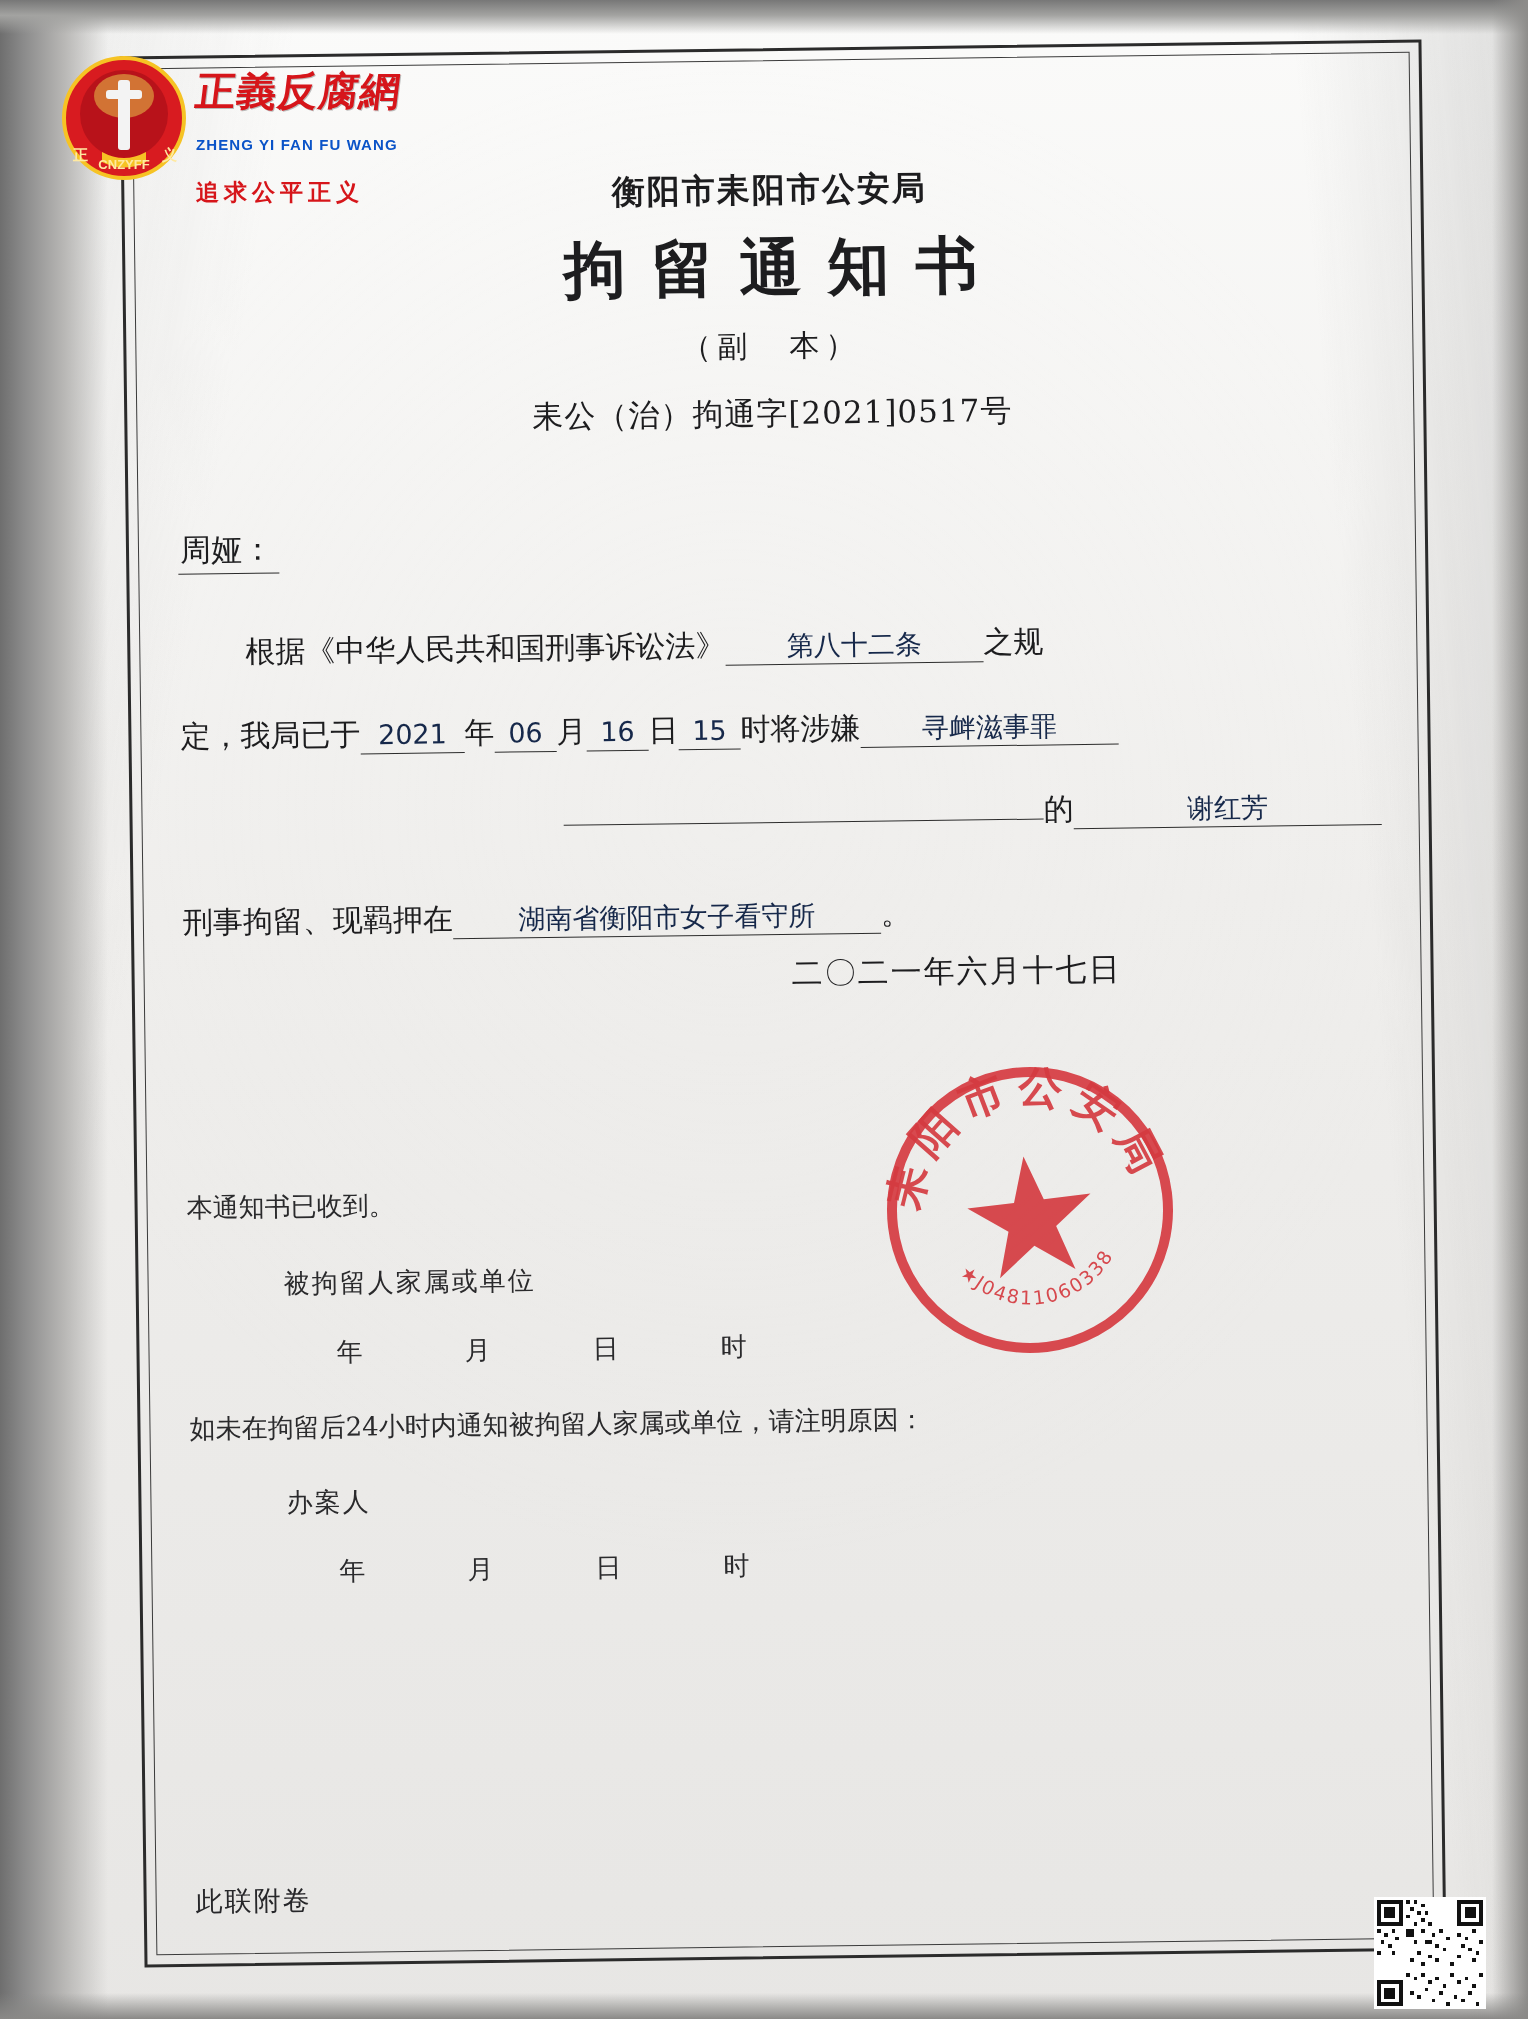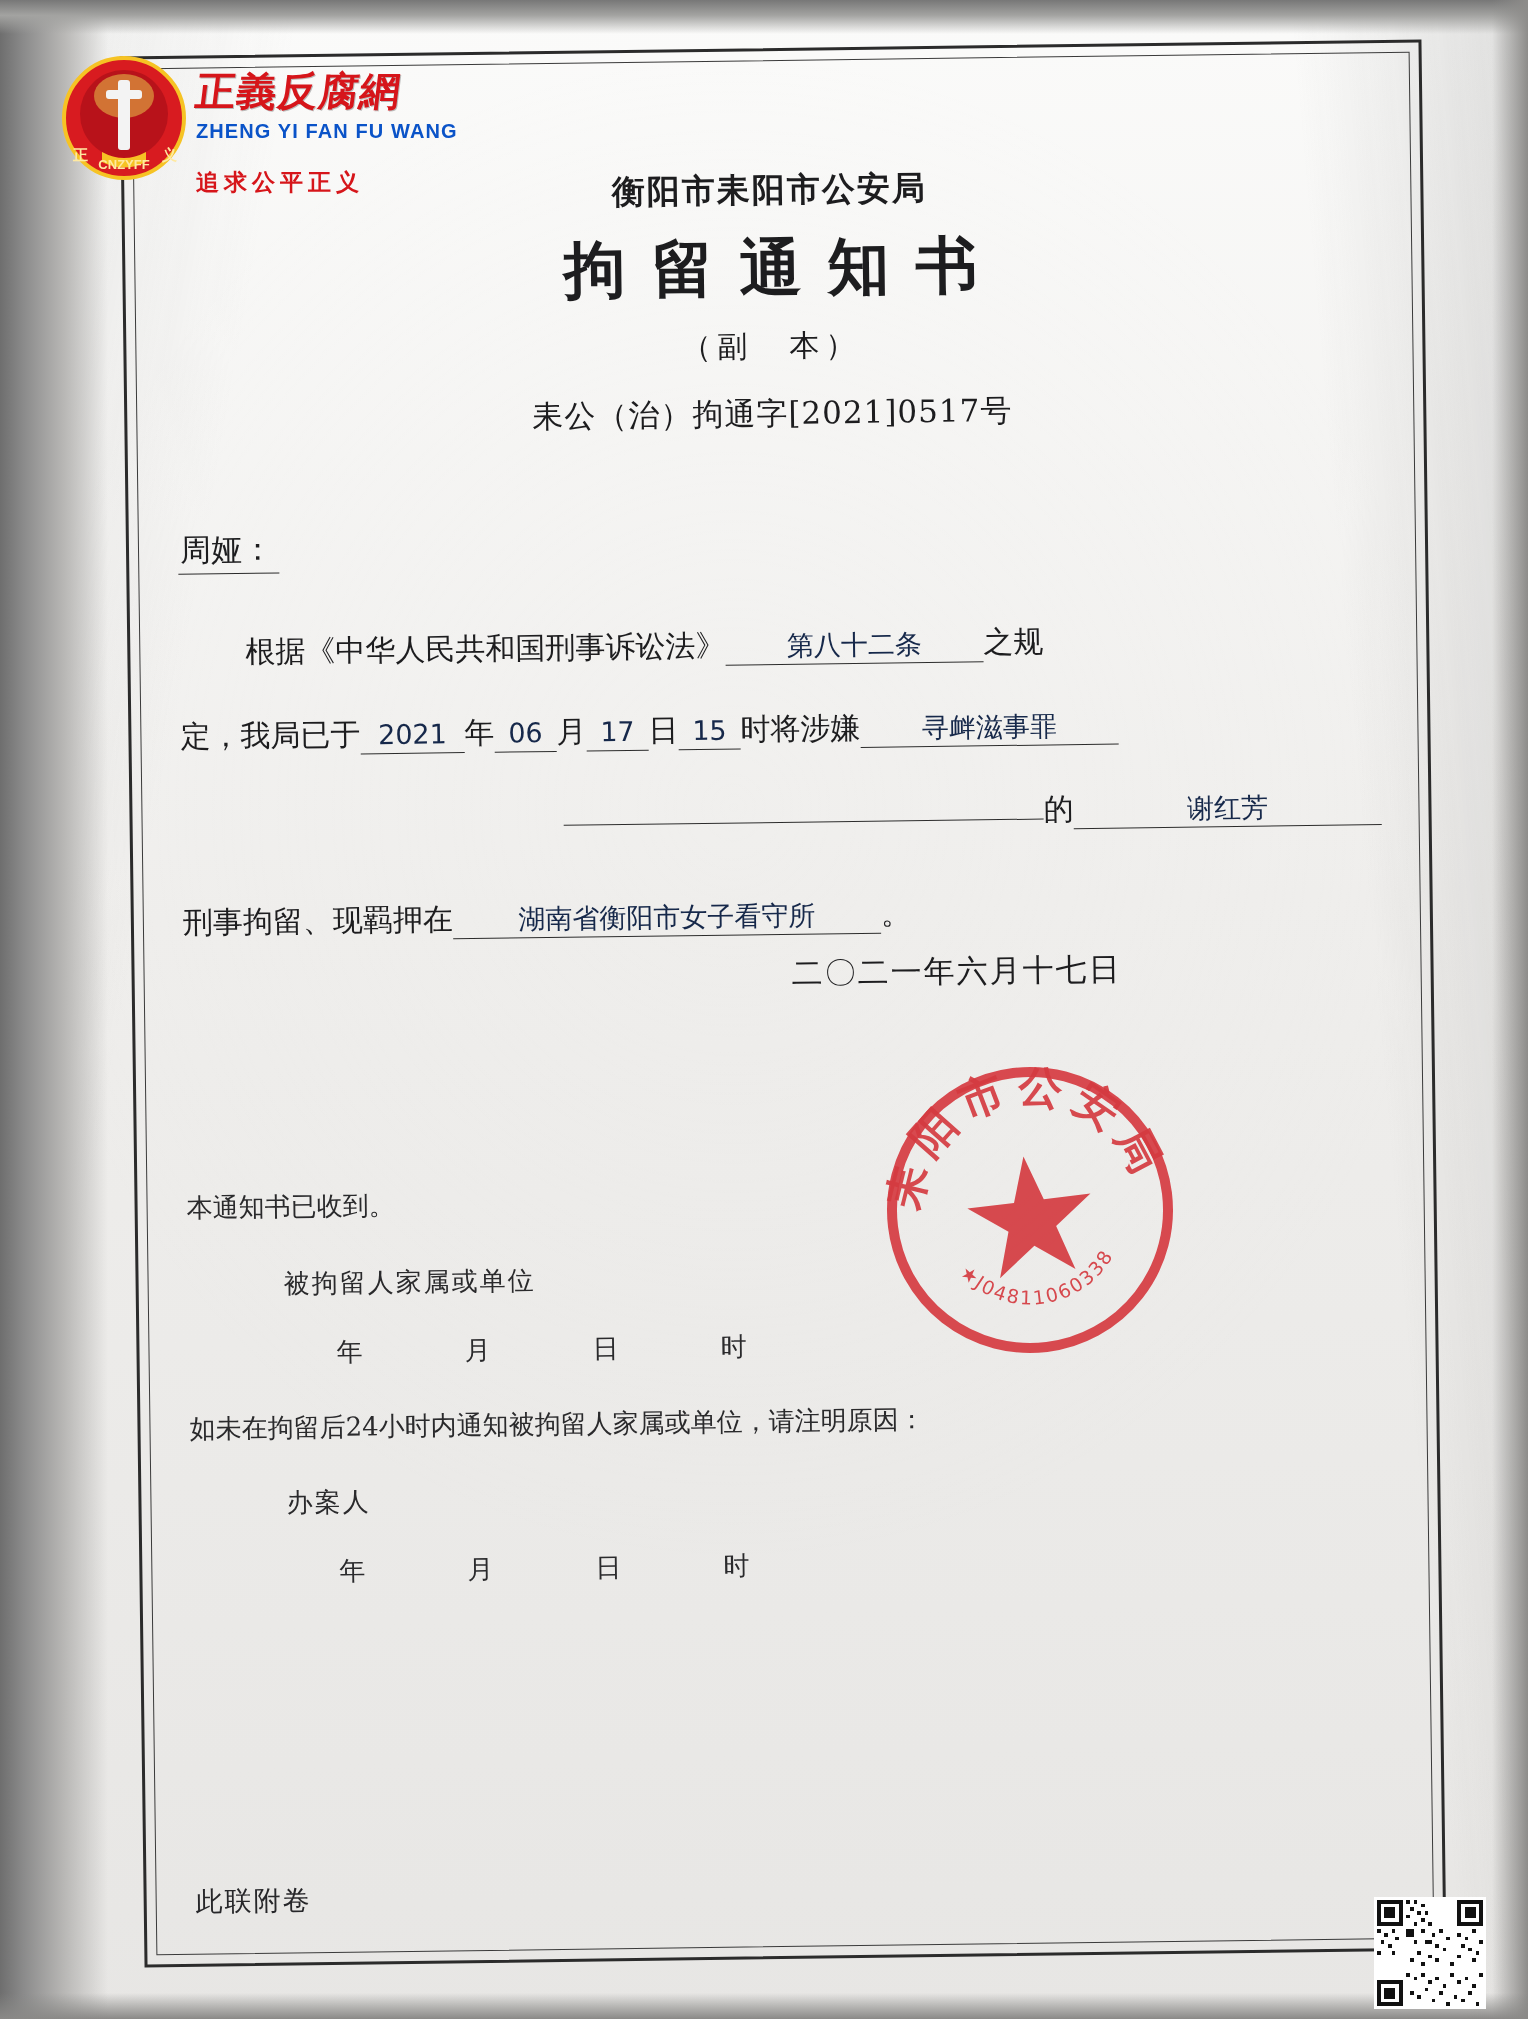--- a/index.html
+++ b/index.html
@@ -261,24 +261,24 @@
     font-weight: 700;
     font-size: 40px;
     color: #d6151a;
     letter-spacing: 1px;
     text-shadow: 1px 1px 0 rgba(0,0,0,.25);
     transform: skewX(-7deg);
   }
   .wm-py {
     font-family: "Liberation Sans", "DejaVu Sans", sans-serif;
     font-weight: 700;
-    font-size: 20px;
+    font-size: 15px;
     color: #0a53c8;
     letter-spacing: 1.1px;
-    margin-top: 1px;
+    margin-top: 17px;
   }
   .wm-slogan {
     font-family: "DejaVu Serif", "Liberation Serif", serif;
     font-weight: 700;
     font-size: 23px;
     color: #d6151a;
     letter-spacing: 5px;
     margin-top: 24px;
   }
 
@@ -318,21 +318,21 @@
 
       <div>
         <span class="addressee">周娅：</span>
       </div>
 
       <div class="para">
         <span class="indent"></span><span>根据《中华人民共和国刑事诉讼法》</span><span class="fill w-law">第八十二条</span><span>之规</span>
       </div>
 
       <div class="para line2">
-        <span>定，我局已于</span><span class="fill w-year">2021</span><span>年</span><span class="fill w-sm">06</span><span>月</span><span class="fill w-sm">17</span><span>日</span><span class="fill w-sm">15</span><span>时将涉嫌</span><span class="fill w-crime">寻衅滋事罪</span>
+        <span>定，我局已于</span><span class="fill w-year">2021</span><span>年</span><span class="fill w-sm">06</span><span>月</span><span class="fill w-sm">16</span><span>日</span><span class="fill w-sm">15</span><span>时将涉嫌</span><span class="fill w-crime">寻衅滋事罪</span>
       </div>
 
       <div class="para line3" style="text-align:right;">
         <span class="blank-line" style="width:480px;"></span><span>的</span><span class="fill w-long">谢红芳</span>
       </div>
 
       <div class="para">
         <span>刑事拘留、现羁押在</span><span class="fill w-place" style="min-width:420px;">湖南省衡阳市女子看守所</span><span>。</span>
       </div>
 

